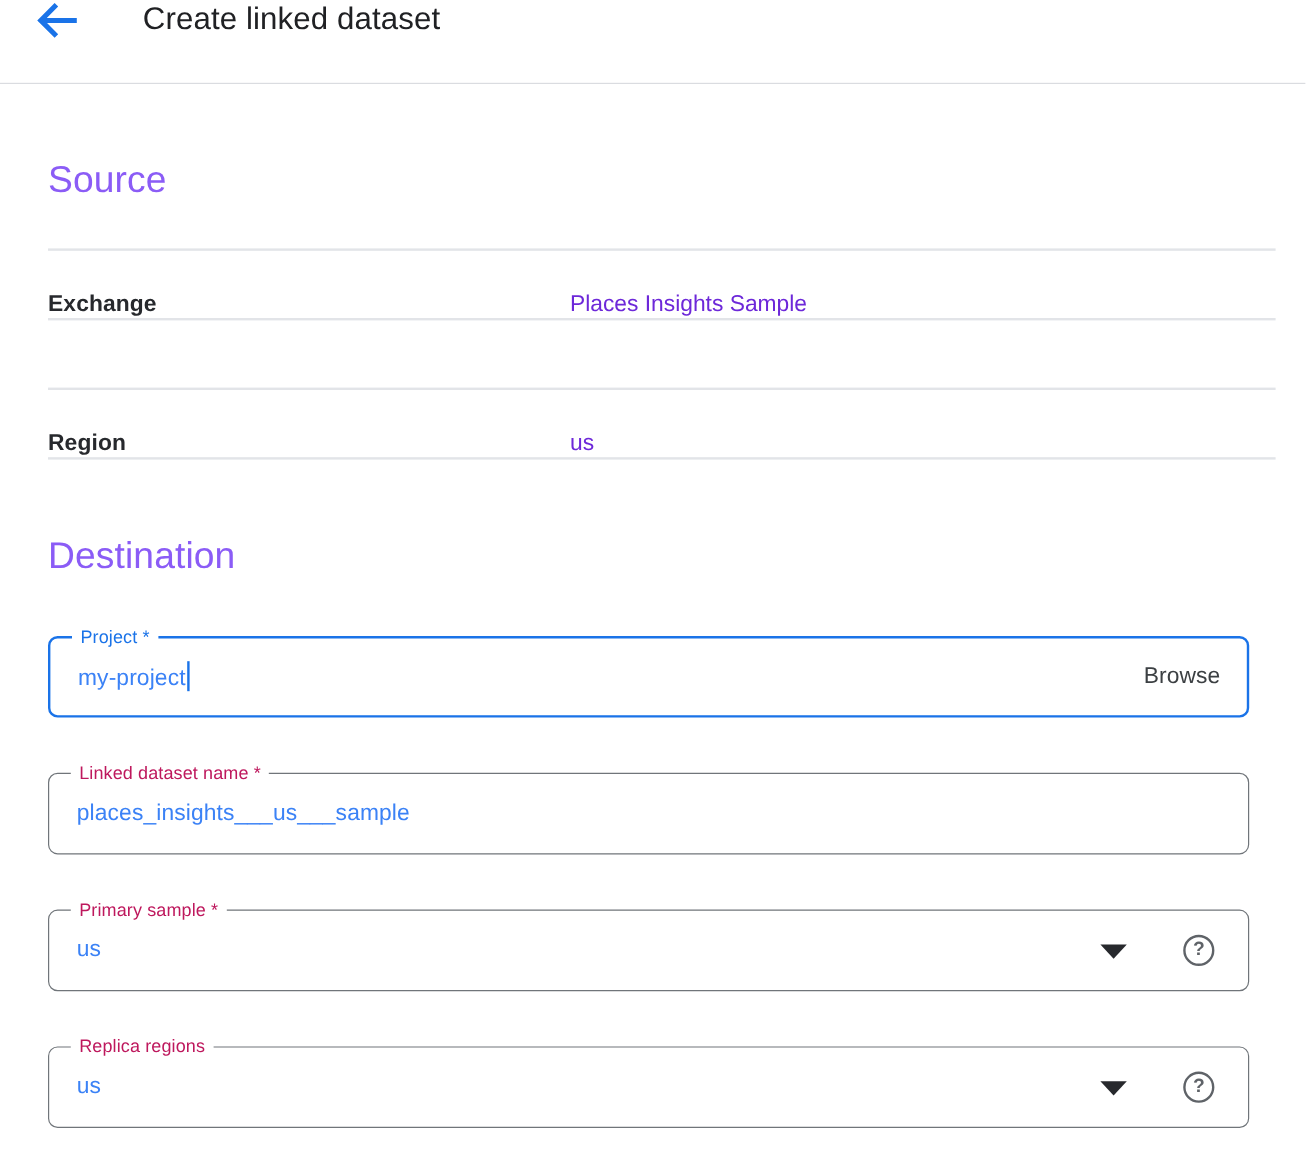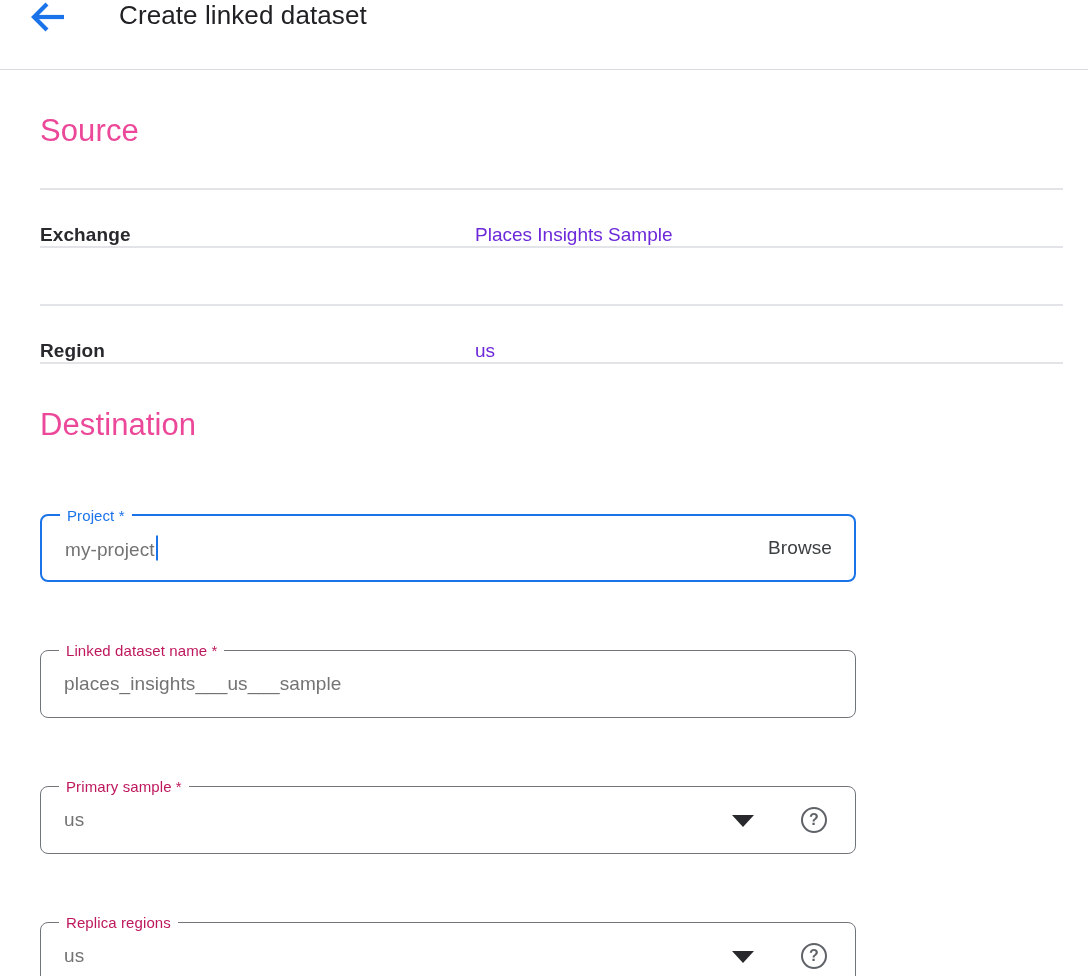--- a/index.html
+++ b/index.html
@@ -39,22 +39,22 @@
     letter-spacing: 0.1px;
   }
 
   
   .content { padding: 0 25px 0 40px; }
 
   .section-heading {
     font-size: 31px;
     font-weight: 400;
     line-height: 42px;
-    color: #ec4899;
-    margin-top: 40px;
+    color: #8b5cf6;
+    margin-top: 59px;
     letter-spacing: 0.1px;
   }
 
   
   .kv-table {
     margin-top: 36px;
     width: 1023px;
     border-top: 2px solid #e2e4e8;
   }
   .kv-row {
@@ -68,25 +68,25 @@
     flex: 0 0 435px;
     font-weight: 700;
     color: #27292d;
     letter-spacing: 0.1px;
   }
   .kv-value { color: #6d28d9; }
 
   
   .field {
     position: relative;
-    width: 816px;
+    width: 1001px;
     height: 68px;
     border: 1px solid #70757a;
     border-radius: 8px;
-    margin-top: 68px;
+    margin-top: 46px;
     background: #ffffff;
   }
   .field.focused { border: 2px solid #1a73e8; }
   .field-label {
     position: absolute;
     top: -10px;
     left: 18px;
     background: #ffffff;
     padding: 0 7px;
     font-size: 15px;
@@ -95,21 +95,21 @@
     letter-spacing: 0.1px;
     white-space: nowrap;
   }
   .field.focused .field-label { color: #1a73e8; }
   .field-value {
     position: absolute;
     left: 23px;
     top: 50%;
     transform: translateY(-50%);
     font-size: 19px;
-    color: #737373;
+    color: #3b82f6;
     letter-spacing: 0.1px;
   }
   .caret {
     display: inline-block;
     width: 2px;
     height: 25px;
     background: #1a73e8;
     vertical-align: -5px;
     margin-left: 1px;
   }

